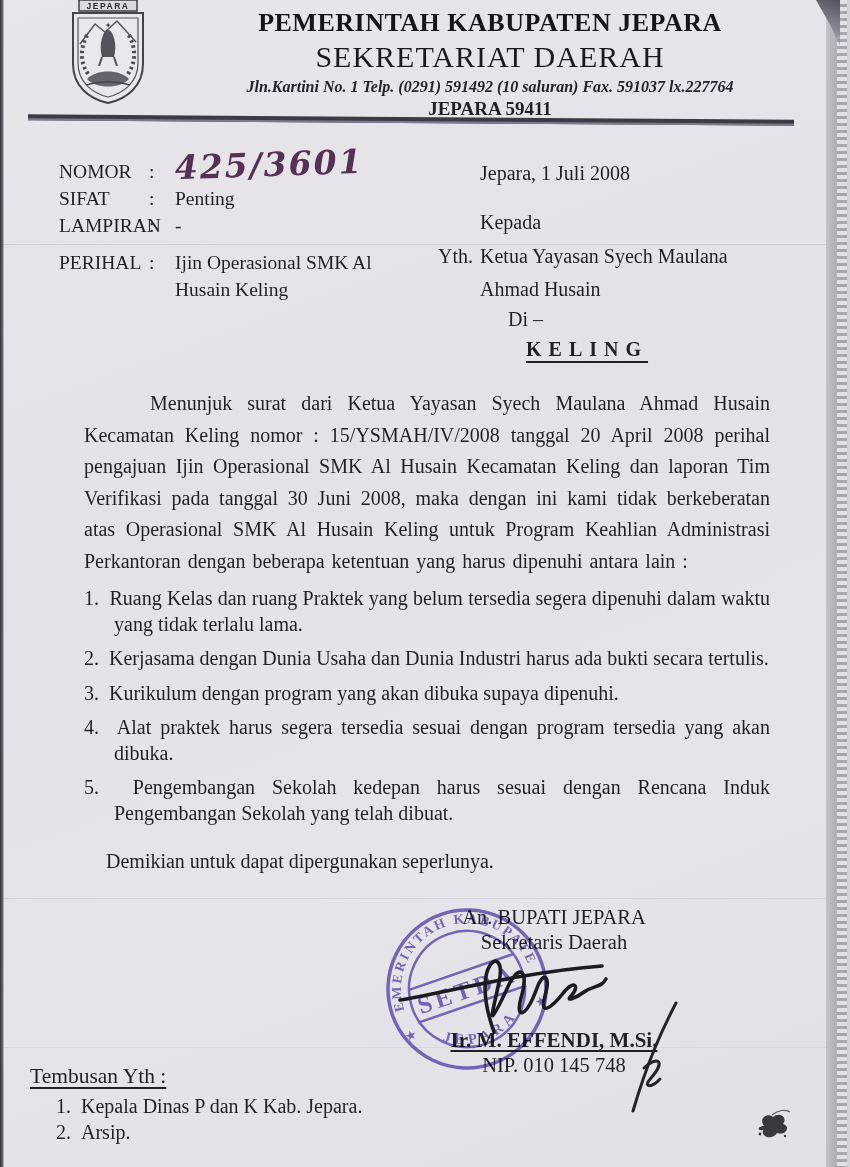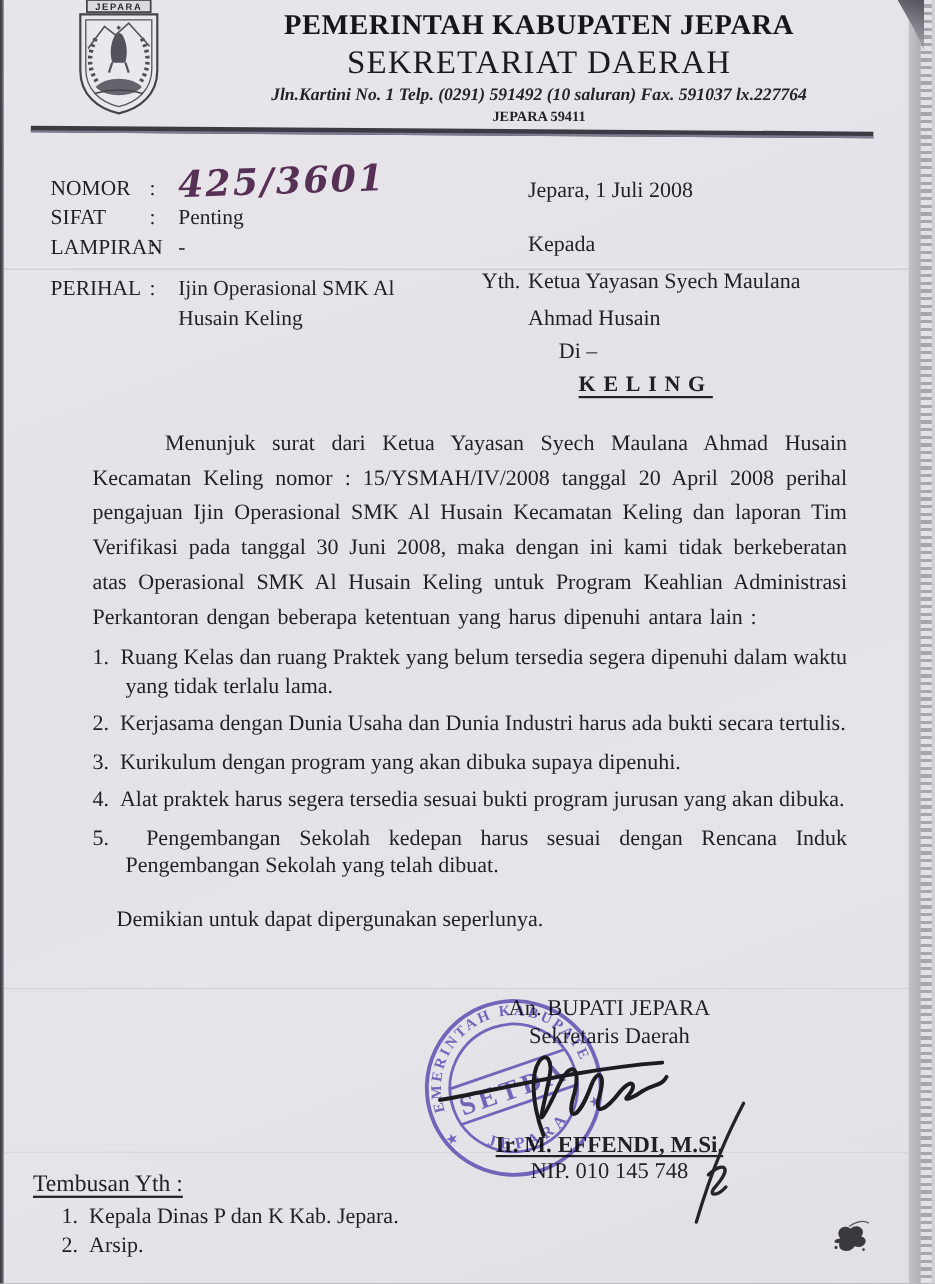--- a/index.html
+++ b/index.html
@@ -21,26 +21,26 @@
     clip-path:polygon(0 0,100% 0,100% 100%,60% 55%); }
   .crease { position:absolute; left:0; width:100%; height:2px;
     background:linear-gradient(to bottom,rgba(255,255,255,.55),rgba(110,104,120,.28)); z-index:1; }
 
   
   .crest { position:absolute; left:66px; top:0; z-index:2; }
   .head-text { position:absolute; left:180px; top:8px; width:620px; text-align:center; z-index:2; }
   .head-agency { font-size:26px; font-weight:bold; letter-spacing:.5px; color:#17151b; }
   .head-secretariat { font-size:30px; letter-spacing:1px; margin-top:2px; color:#1c1a20; }
   .head-address { font-size:16px; font-style:italic; font-weight:600; margin-top:4px; color:#24222a; }
-  .head-postal { font-size:13px; font-weight:bold; margin-top:2px; }
+  .head-postal { font-size:19px; font-weight:bold; margin-top:2px; }
   .head-rule { position:absolute; left:28px; top:117px; width:766px; height:6px;
     background:#3c3a42; border-bottom:2px solid #7d7a92; transform:rotate(.4deg); z-index:2; }
 
   
-  .meta { position:absolute; left:46px; top:158px; width:360px; font-size:19.5px; z-index:2; }
+  .meta { position:absolute; left:59px; top:158px; width:360px; font-size:19.5px; z-index:2; }
   .meta-row { display:flex; align-items:flex-start; line-height:27px; }
   .meta-label { width:90px; flex:none; }
   .meta-colon { width:26px; flex:none; }
   .meta-value { flex:1; }
   .handwrite { font-family:"DejaVu Serif", serif; font-style:italic; font-size:33px;
     color:#573055; letter-spacing:2px; transform:rotate(-2deg) translateY(-8px);
     display:inline-block; font-weight:600; }
   .perihal-row { margin-top:10px; }
   .perihal-value { max-width:238px; line-height:27px; }
 
@@ -154,21 +154,21 @@
     <div class="rcp-di">Di –</div>
     <div class="rcp-city">KELING</div>
   </div>
 
   <div class="letter-body">
     <p class="opening">Menunjuk surat dari Ketua Yayasan Syech Maulana Ahmad Husain Kecamatan Keling nomor : 15/YSMAH/IV/2008 tanggal 20 April 2008 perihal pengajuan Ijin Operasional SMK Al Husain Kecamatan Keling dan laporan Tim Verifikasi pada tanggal 30 Juni 2008, maka dengan ini kami tidak berkeberatan atas Operasional SMK Al Husain Keling untuk Program Keahlian Administrasi Perkantoran dengan beberapa ketentuan yang harus dipenuhi antara lain :</p>
     <ol class="terms">
       <li>Ruang Kelas dan ruang Praktek yang belum tersedia segera dipenuhi dalam waktu yang tidak terlalu lama.</li>
       <li>Kerjasama dengan Dunia Usaha dan Dunia Industri harus ada bukti secara tertulis.</li>
       <li>Kurikulum dengan program yang akan dibuka supaya dipenuhi.</li>
-      <li>Alat praktek harus segera tersedia sesuai bukti program jurusan yang akan dibuka.</li>
+      <li>Alat praktek harus segera tersedia sesuai dengan program tersedia yang akan dibuka.</li>
       <li>Pengembangan Sekolah kedepan harus sesuai dengan Rencana Induk Pengembangan Sekolah yang telah dibuat.</li>
     </ol>
     <p class="closing">Demikian untuk dapat dipergunakan seperlunya.</p>
   </div>
 
   <div class="sig-block">
     <div class="sig-an">An. BUPATI JEPARA</div>
     <div>Sekretaris Daerah</div>
     <div class="sig-gap"></div>
     <div class="sig-name">Ir. M. EFFENDI, M.Si.</div>

